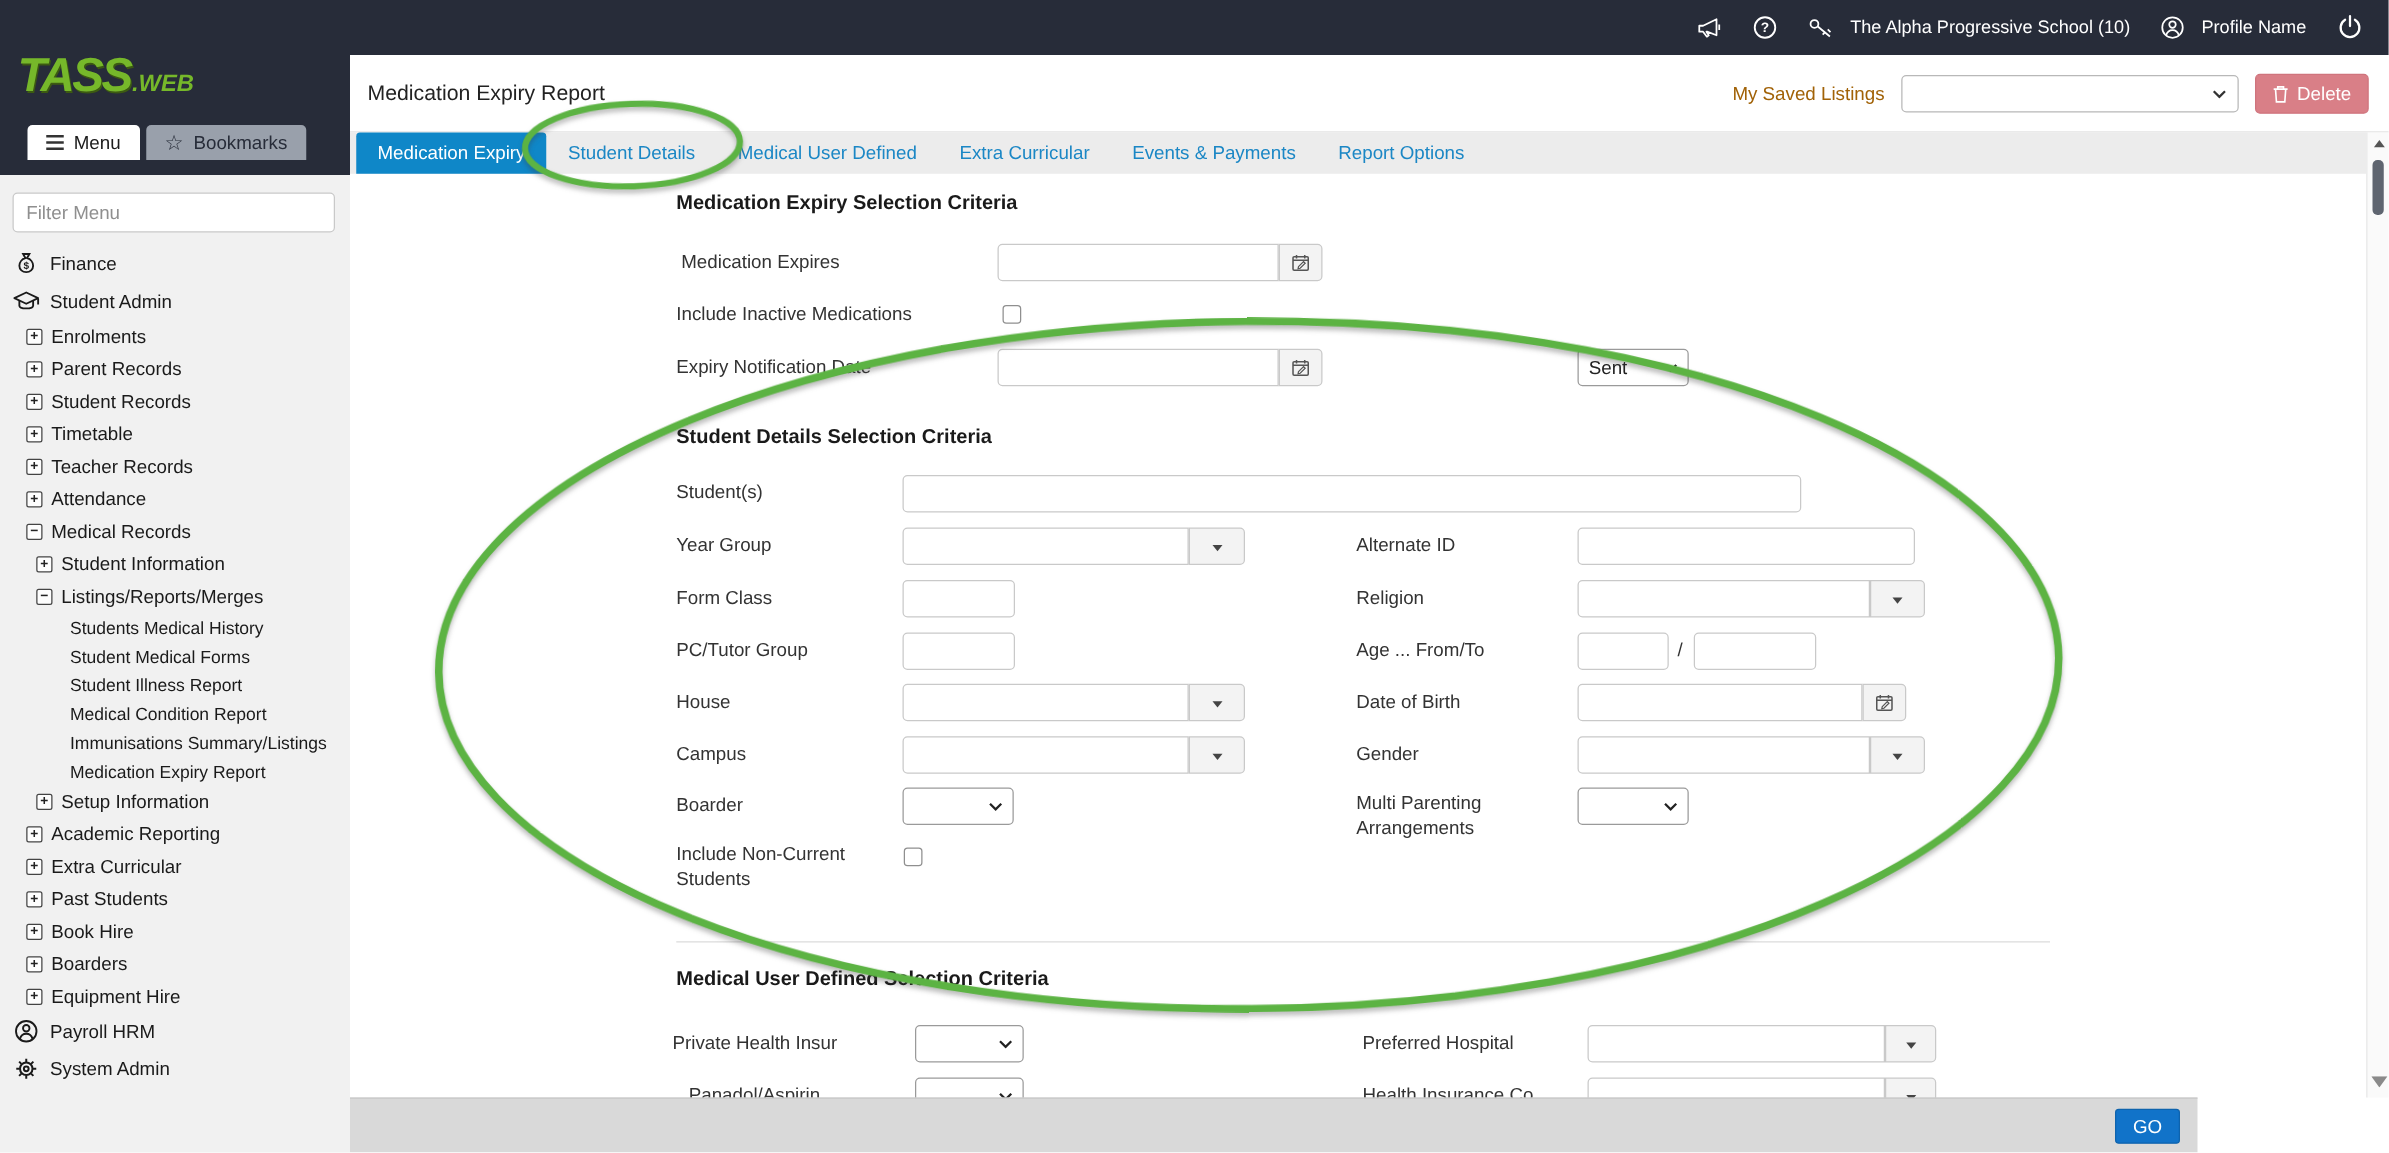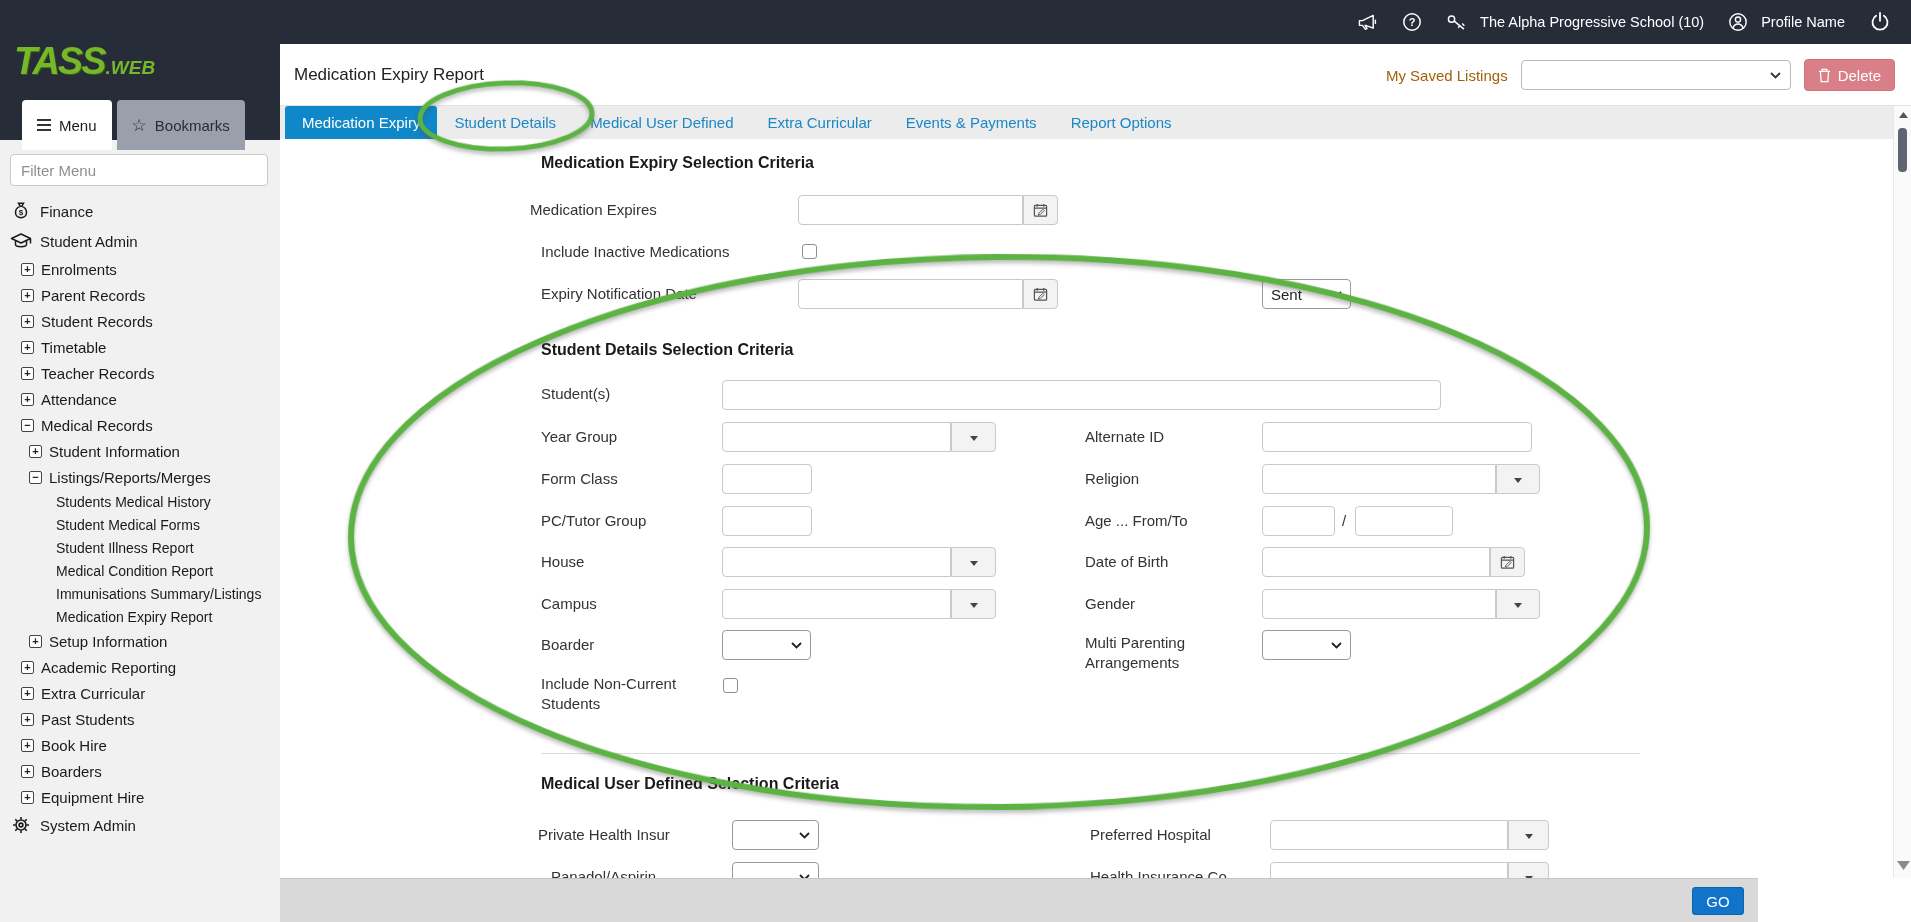--- a/index.html
+++ b/index.html
@@ -11,21 +11,21 @@
   .topbar-right { position:absolute; right:20px; top:0; height:44px; display:flex; align-items:center; gap:24px; color:#fff; }
   .tb-group { display:flex; align-items:center; gap:13px; font-size:14.5px; color:#fff; cursor:pointer; }
   .tb-icon { display:grid; place-items:center; }
 
   
   .sidebar { position:absolute; left:0; top:0; width:280px; height:922px; background:#f1f1f1; z-index:6;margin-top:36px; }
   .sidebar-dark { position:absolute; left:0; top:0; width:280px; height:104px; background:#272c39; }
   .logo { position:absolute; left:14px; top:4px; white-space:nowrap; cursor:pointer; }
   .logo .brand { font-size:38px; font-weight:bold; font-style:italic; color:#76b82a; letter-spacing:-2px; text-shadow:1px 1px 0 #3c5a12; }
   .logo .brand-suffix { font-size:19px; font-weight:bold; font-style:italic; color:#76b82a; margin-left:1px; }
-  .side-tabs { position:absolute; left:22px; top:64px; display:flex; gap:5px; height:50px; }
+  .side-tabs { position:absolute; left:22px; top:64px; display:flex; gap:5px; height:28px; }
   .side-tab { display:flex; align-items:center; gap:8px; padding:0 15px; font-size:15px; border-radius:4px 4px 0 0; cursor:pointer; }
   .side-tab.menu { background:#ffffff; color:#1c1c1c; }
   .side-tab.bookmarks { background:#99a0ab; color:#272c39; }
   .hamburger { display:inline-block; width:14px; }
   .hamburger span { display:block; height:2px; background:#333; margin:3px 0; }
   .star { font-size:17px; line-height:1; }
   .filter-input { position:absolute; left:10px; top:118px; width:258px; height:32px; border:1px solid #c9c9c9; border-radius:4px; background:#fff; font-size:15px; padding:0 10px; color:#333; font-family:"Liberation Sans",sans-serif; }
   .filter-input::placeholder { color:#8f8f8f; }
   .menu-tree { position:absolute; left:0; top:160px; right:0; }
   .mt-row { display:flex; align-items:center; cursor:pointer; color:#1a1a1a; }
@@ -233,20 +233,30 @@
       <div class="mt-row l1">
         <span class="expander">+</span>
         <span>Boarders</span>
       </div>
       <div class="mt-row l1">
         <span class="expander">+</span>
         <span>Equipment Hire</span>
       </div>
       <div class="mt-row l0">
         <span class="mt-icon">
+          <svg viewBox="0 0 20 20" width="20" height="20" fill="none" stroke="#1a1a1a" stroke-width="1.5">
+            <circle cx="10" cy="10" r="8.2"></circle>
+            <circle cx="10" cy="7.6" r="2.6"></circle>
+            <path d="M4.9 16.1c.9-2.9 2.9-4.1 5.1-4.1s4.2 1.2 5.1 4.1"></path>
+          </svg>
+        </span>
+        <span>Payroll HRM</span>
+      </div>
+      <div class="mt-row l0">
+        <span class="mt-icon">
           <svg viewBox="0 0 20 20" width="20" height="20" fill="none" stroke="#1a1a1a" stroke-width="1.6">
             <circle cx="10" cy="10" r="5"></circle>
             <circle cx="10" cy="10" r="1.9"></circle>
             <path d="M10 2v2.6M10 15.4V18M2 10h2.6M15.4 10H18M4.3 4.3l1.8 1.8M13.9 13.9l1.8 1.8M15.7 4.3l-1.8 1.8M6.1 13.9l-1.8 1.8"></path>
           </svg>
         </span>
         <span>System Admin</span>
       </div>
     </div>
 </div>
@@ -276,21 +286,21 @@
     <div class="tab active">Medication Expiry</div>
     <div class="tab">Student Details</div>
     <div class="tab">Medical User Defined</div>
     <div class="tab">Extra Curricular</div>
     <div class="tab">Events &amp; Payments</div>
     <div class="tab">Report Options</div>
   </div>
 
   <div class="sect" style="left:261px; top:110px;">Medication Expiry Selection Criteria</div>
 
-  <div class="lbl" style="left:250px; top:156px;">Medication Expires</div>
+  <div class="lbl" style="left:265px; top:156px;">Medication Expires</div>
   <input class="inp attach" style="left: 518px; top: 151px; width: 225px; height: 30px;" type="text">
   <div class="sq-btn" style="left:743px; top:151px; width:35px; height:30px;">
     <svg viewBox="0 0 16 16" width="15" height="15" fill="none" stroke="#555" stroke-width="1.3">
         <rect x="1.5" y="2.5" width="13" height="11.5" rx="1"></rect>
         <path d="M1.5 5.5h13M4.5 1v3M11.5 1v3"></path>
         <path d="M6.2 11l4.3-4.3 1.4 1.4-4.3 4.3-1.8.4z" stroke-width="1"></path>
       </svg>
   </div>
 
   <div class="lbl" style="left:261px; top:198px;">Include Inactive Medications</div>

